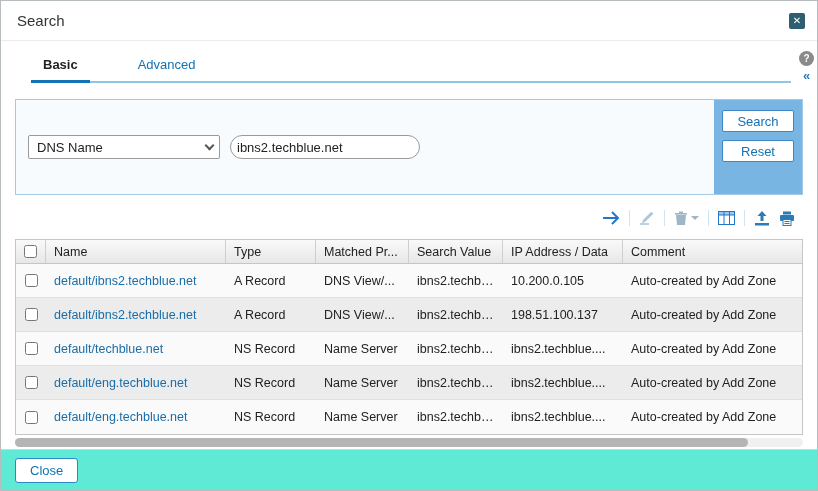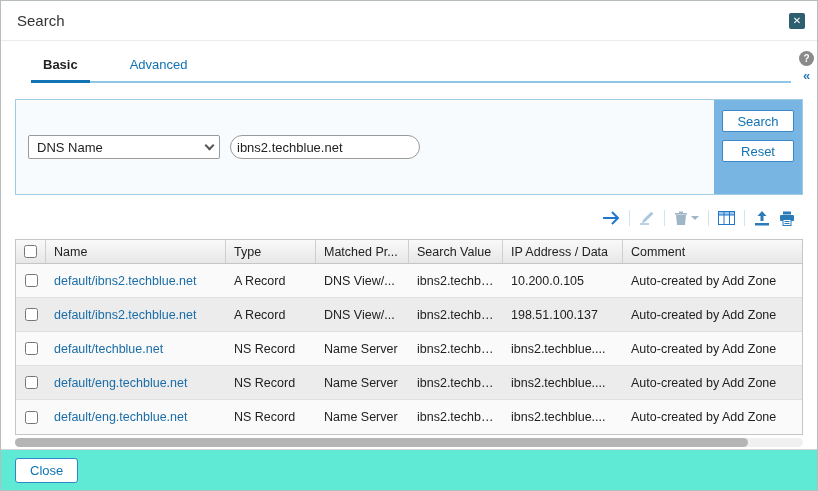--- a/index.html
+++ b/index.html
@@ -26,21 +26,21 @@
   .close-box {
     width: 16px; height: 16px; background: #2d5f70; color: #fff;
     font-size: 10px; line-height: 16px; text-align: center;
     border-radius: 2px; cursor: pointer; user-select: none;
   }
 
   
   .tab-strip-wrap { position: relative; flex: 0 0 42px; }
   .tab-strip {
     margin: 12px 26px 0 30px;
-    display: flex; gap: 28px;
+    display: flex; gap: 36px;
     border-bottom: 2px solid #8ec6e8;
     height: 30px;
   }
   .tab { font-size: 13px; padding: 4px 12px 6px; cursor: pointer; }
   .tab.active { color: #222; font-weight: bold; border-bottom: 3px solid #1173b4; margin-bottom: -2px; }
   .tab.inactive { color: #1173b4; }
   .side-icons {
     position: absolute; right: 3px; top: 10px;
     display: flex; flex-direction: column; align-items: center; gap: 3px;
   }

